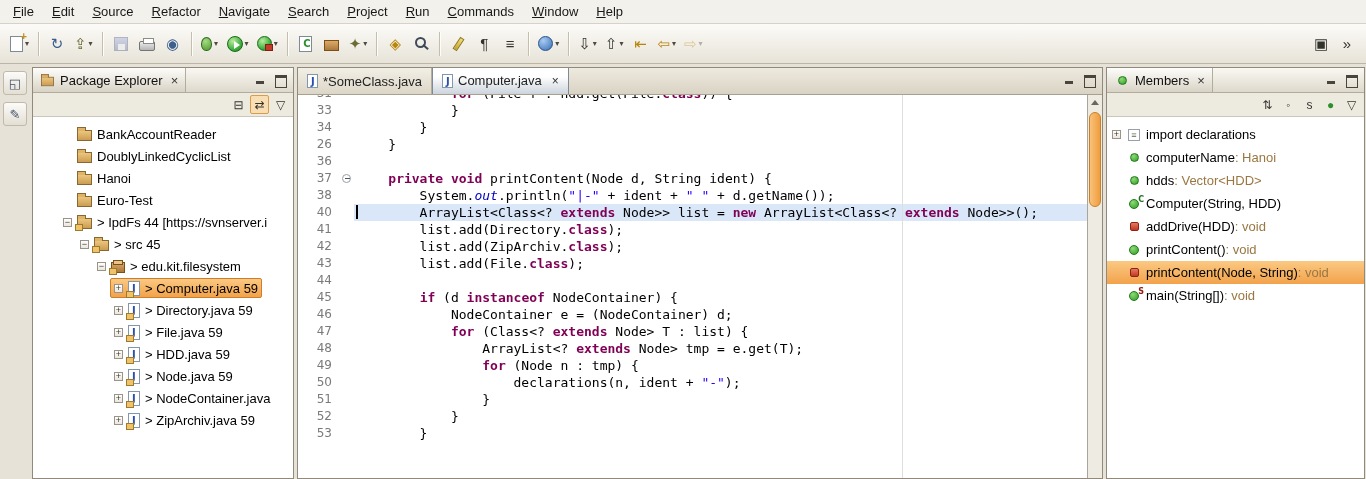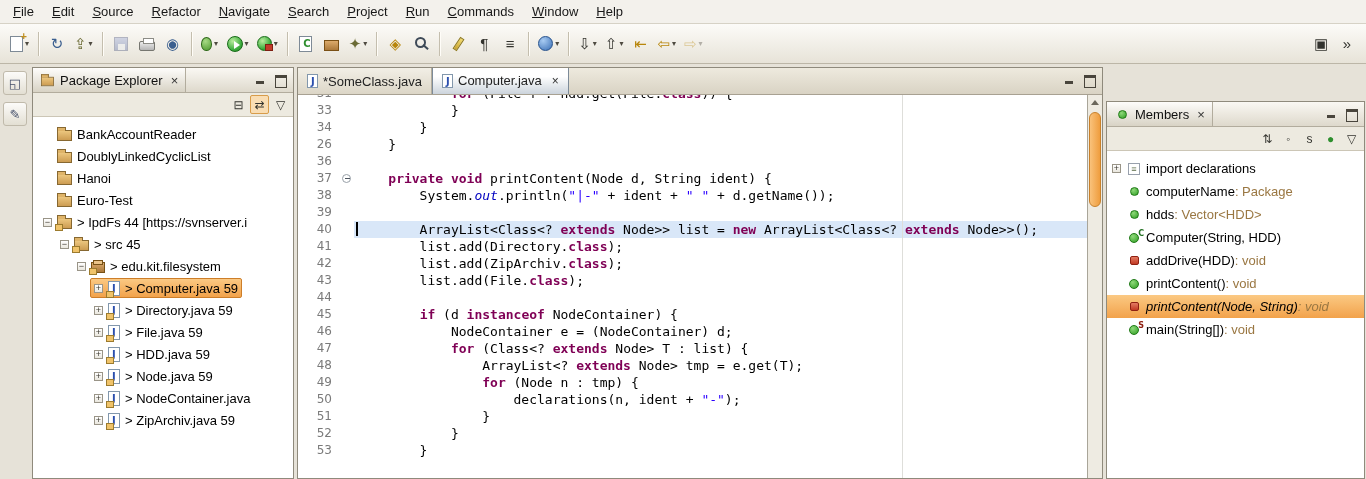--- a/index.html
+++ b/index.html
@@ -46,39 +46,39 @@
   .tbi-marker{width:5px;height:14px;background:linear-gradient(#f5dc6e,#c9a42e);border:1px solid #8f7a1f;transform:rotate(34deg);}
   .tbi-globe{width:15px;height:15px;border-radius:50%;background:radial-gradient(circle at 33% 28%,#a8cbf2,#3a6fb5);border:1px solid #24508c;}
 
   
   .main{display:flex;height:415px;background:#e6e2d8;padding-top:3px;}
   .leftstrip{width:30px;flex:none;display:flex;flex-direction:column;align-items:center;padding-top:4px;gap:7px;}
   .fvbtn{width:24px;height:24px;border:1px solid #c0baab;border-radius:3px;background:linear-gradient(#fcfbf9,#e3dfd3);display:flex;align-items:center;justify-content:center;font-size:13px;color:#45506a;}
   .panel{border:1px solid #8f8a7c;background:#fff;display:flex;flex-direction:column;overflow:hidden;}
   .pe{width:262px;flex:none;margin-left:2px;}
   .editor{flex:1;margin-left:3px;min-width:0;}
-  .members{width:259px;flex:none;margin-left:3px;margin-right:1px;margin-top:34px;}
+  .members{width:259px;flex:none;margin-left:3px;margin-right:1px;}
 
   .view-header{height:25px;min-height:25px;background:linear-gradient(#faf8f3,#ded9cc);border-bottom:1px solid #b2ac9d;display:flex;align-items:center;}
   .view-tab{height:100%;display:flex;align-items:center;gap:5px;padding:0 7px;background:linear-gradient(#fefdfb,#d8d3c5);border-right:1px solid #b2ac9d;}
   .vtitle{color:#101010;white-space:nowrap;}
   .vclose{color:#333;font-size:13px;margin-left:3px;}
   .spacer{flex:1;}
   .wbtn{width:17px;height:15px;margin-right:4px;display:flex;align-items:flex-start;justify-content:center;}
   .wbtn-min::before{content:"";width:8px;height:3px;background:#49453c;margin-top:8px;}
   .wbtn-max::before{content:"";width:10px;height:9px;border:1px solid #49453c;border-top-width:3px;margin-top:2px;}
 
   .view-toolbar{height:24px;min-height:24px;background:#edeae0;border-bottom:1px solid #ccc6b6;display:flex;align-items:center;justify-content:flex-end;gap:2px;padding-right:3px;}
   .vtbtn{min-width:19px;height:19px;display:flex;align-items:center;justify-content:center;border-radius:2px;border:1px solid transparent;font-size:12px;color:#33332e;padding:0 2px;}
   .vtbtn.pressed{background:#f9ddb3;border-color:#d89c4a;}
 
   
   .tree{flex:1;background:#fff;padding-top:6px;overflow:hidden;}
   .trow{height:22px;display:flex;align-items:center;white-space:nowrap;}
-  .selwrap{display:flex;align-items:center;height:20px;padding:0 3px;border:1px solid transparent;border-radius:2px;}
+  .selwrap{display:flex;align-items:center;height:20px;padding:0 3px;border:1px solid transparent;border-radius:2px;margin-left:20px;}
   .trow.selected .selwrap{background:linear-gradient(var(--selection-start),var(--selection-end));border-color:#cd7e29;}
   .exp{width:9px;height:9px;flex:none;border:1px solid #999487;background:linear-gradient(#fff,#e9e6dd);color:#3e3a32;font-size:9px;line-height:7px;text-align:center;margin-right:5px;}
   .exp.none{visibility:hidden;}
   .tico{position:relative;flex:none;display:inline-block;}
   .tico.folder{width:15px;height:11px;background:linear-gradient(#ecc67e,#cc9c52);border:1px solid #876831;margin-top:2px;}
   .tico.folder::before{content:"";position:absolute;top:-4px;left:-1px;width:7px;height:3px;background:#dfb469;border:1px solid #876831;border-bottom:none;}
   .tico.package{width:14px;height:11px;background:linear-gradient(#daa96a,#ab783a);border:1px solid #775117;margin-top:2px;}
   .tico.package::before{content:"";position:absolute;top:-3px;left:1px;right:1px;height:3px;background:#eac389;border:1px solid #775117;}
   .tico.jfile{width:12px;height:15px;background:#fff;border:1px solid #8297ac;}
   .tico.jfile::before{content:"J";position:absolute;left:3px;top:1px;font:bold 10px "DejaVu Sans",sans-serif;color:#2b4fae;}
@@ -107,21 +107,21 @@
   .tk-o{color:var(--static-field);font-style:italic;}
   .print-margin{position:absolute;top:0;bottom:0;left:604px;width:1px;background:#dededa;pointer-events:none;}
   .oscroll{width:15px;flex:none;border-left:1px solid #a9a599;background:#eeebe2;position:relative;}
   .sarrow{position:absolute;top:0;left:0;right:0;height:14px;display:flex;align-items:center;justify-content:center;}
   .sarrow::after{content:"";border-left:4px solid transparent;border-right:4px solid transparent;border-bottom:5px solid #6b675c;}
   .sthumb{position:absolute;left:1px;right:1px;top:17px;height:95px;border-radius:7px;background:linear-gradient(90deg,#f9c27b,var(--scroll-thumb));border:1px solid #c8802a;}
 
   
   .members-list{flex:1;background:#fff;padding-top:6px;overflow:hidden;}
   .mrow{height:23px;display:flex;align-items:center;white-space:nowrap;padding-left:5px;}
-  .mrow.selected{background:linear-gradient(var(--selection-start),var(--selection-end));font-style:italic;}
+  .mrow.selected{background:linear-gradient(var(--selection-start),var(--selection-end));}
   .mexp{width:14px;flex:none;display:flex;}
   .mexp .exp{margin-right:0;}
   .micow{width:16px;flex:none;position:relative;display:flex;justify-content:center;align-items:center;}
   .mico{display:inline-block;}
   .mico.pub{width:10px;height:10px;border-radius:50%;background:radial-gradient(circle at 35% 30%,#8fd97a,#2f9e23);border:1px solid #1f7a16;}
   .mico.field{width:9px;height:9px;}
   .mico.priv{width:9px;height:9px;border-radius:2px;background:linear-gradient(#e37a62,#c13a24);border:1px solid #8f2012;}
   .mico.imports{width:12px;height:12px;background:#fff;border:1px solid #98a0ac;text-align:center;}
   .mico.imports::after{content:"≡";font-size:9px;line-height:10px;color:#5a6b46;display:block;}
   .mdec{position:absolute;top:-4px;right:-2px;font-size:8px;font-weight:bold;font-family:"DejaVu Sans",sans-serif;}
@@ -430,25 +430,20 @@
                   <span class="foldmark"></span>
                 </span>
                 <span class="ct"><span class="tk-p">    </span><span class="tk-k">private</span><span class="tk-p"> </span><span class="tk-k">void</span><span class="tk-p"> printContent(Node d, String ident) {</span></span>
               </div>
               <div class="cline">
                 <span class="ln">38</span>
                 <span class="fold"></span>
                 <span class="ct"><span class="tk-p">        System.</span><span class="tk-o">out</span><span class="tk-p">.println(</span><span class="tk-s">"|-"</span><span class="tk-p"> + ident + </span><span class="tk-s">" "</span><span class="tk-p"> + d.getName());</span></span>
               </div>
               <div class="cline">
-                <span class="ln">39</span>
-                <span class="fold"></span>
-                <span class="ct"></span>
-              </div>
-              <div class="cline">
                 <span class="ln">40</span>
                 <span class="fold"></span>
                 <span class="ct hl"><span class="cursor"></span><span class="tk-p">        ArrayList&lt;Class&lt;? </span><span class="tk-k">extends</span><span class="tk-p"> Node&gt;&gt; list = </span><span class="tk-k">new</span><span class="tk-p"> ArrayList&lt;Class&lt;? </span><span class="tk-k">extends</span><span class="tk-p"> Node&gt;&gt;();</span></span>
               </div>
               <div class="cline">
                 <span class="ln">41</span>
                 <span class="fold"></span>
                 <span class="ct"><span class="tk-p">        list.add(Directory.</span><span class="tk-k">class</span><span class="tk-p">);</span></span>
               </div>
               <div class="cline">
@@ -560,21 +555,21 @@
               <span class="mico imports"></span>
             </span>
             <span class="mname">import declarations</span>
           </div>
           <div class="mrow">
             <span class="mexp"></span>
             <span class="micow">
               <span class="mico pub field"></span>
             </span>
             <span class="mname">computerName</span>
-            <span class="mtype"> : Package</span>
+            <span class="mtype"> : Hanoi</span>
           </div>
           <div class="mrow">
             <span class="mexp"></span>
             <span class="micow">
               <span class="mico pub field"></span>
             </span>
             <span class="mname">hdds</span>
             <span class="mtype"> : Vector&lt;HDD&gt;</span>
           </div>
           <div class="mrow">

